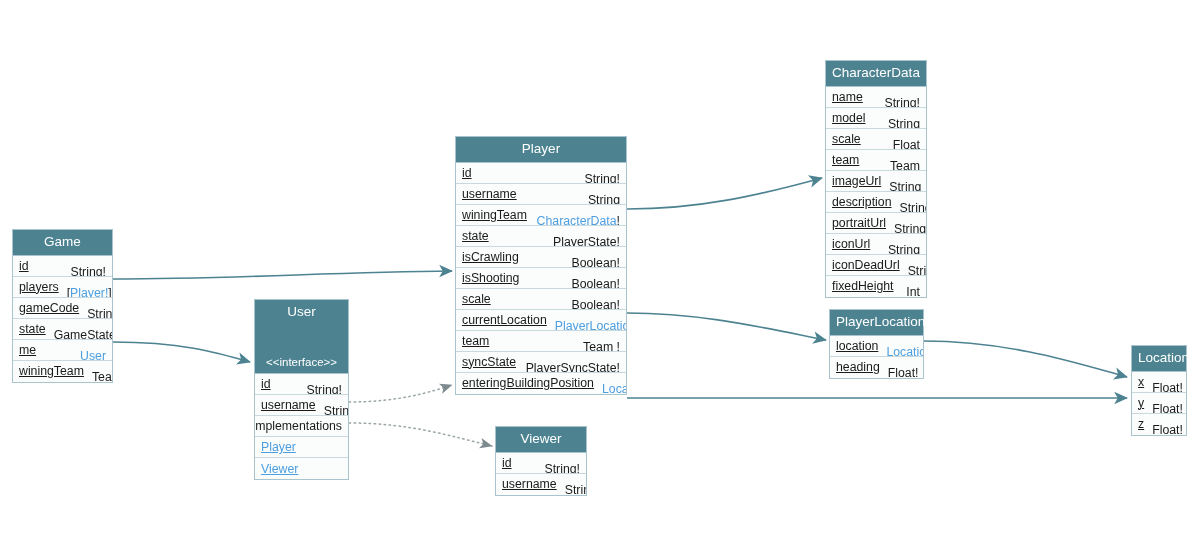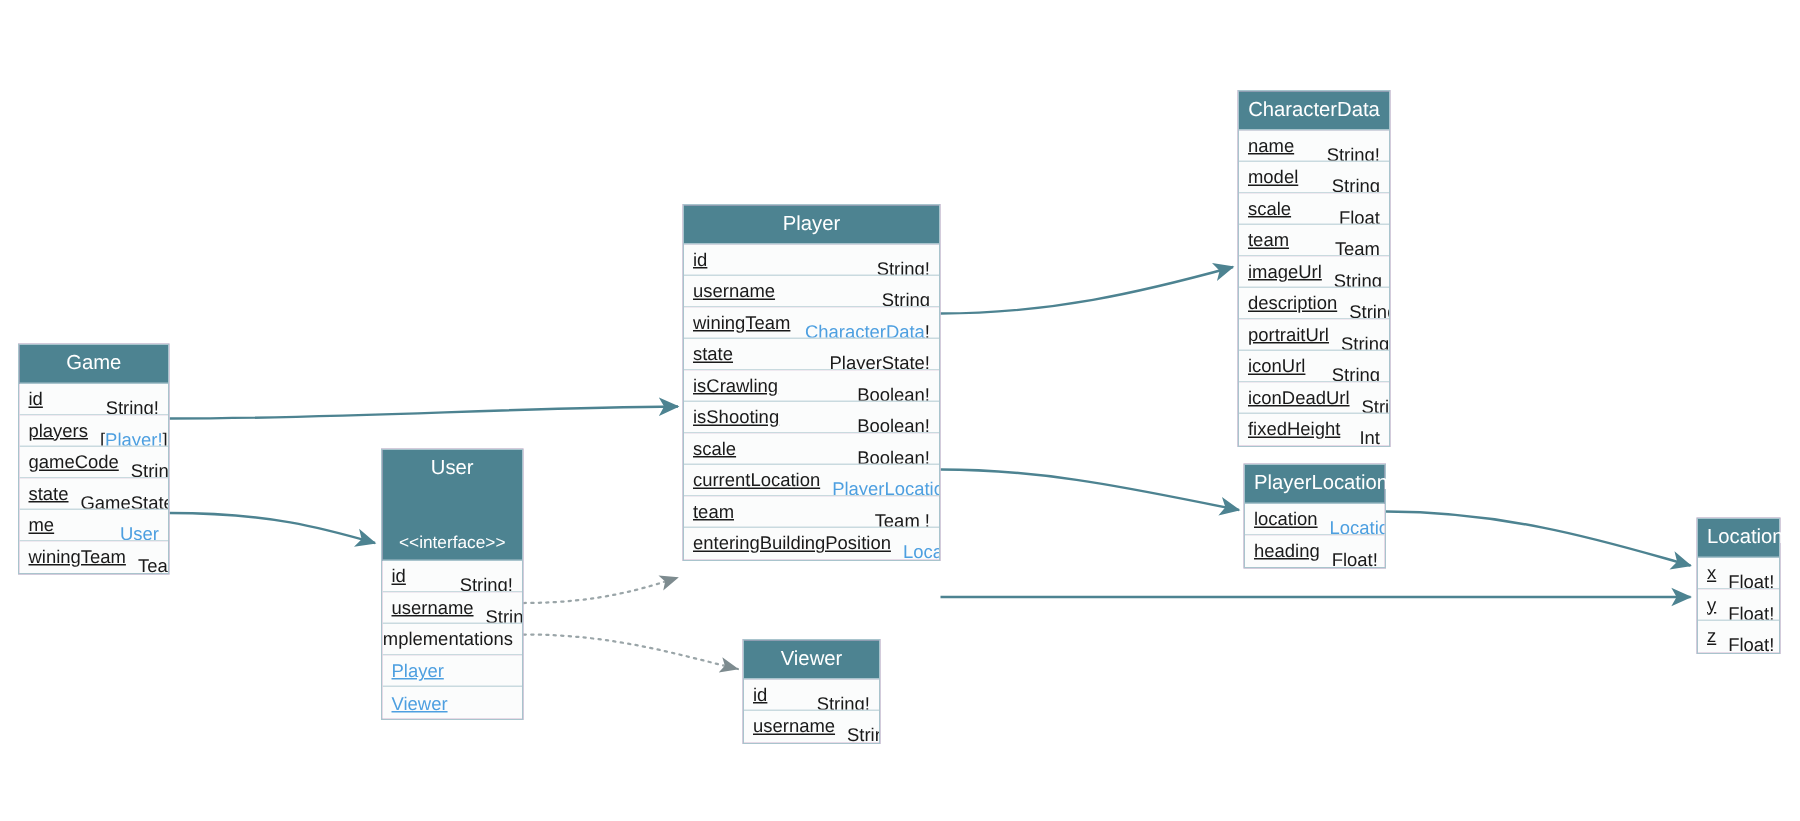--- a/index.html
+++ b/index.html
@@ -173,20 +173,24 @@
     </div>
     <div class="erow">
       <span class="fname">currentLocation</span>
       <span class="ftype"><span class="link">PlayerLocation</span></span>
     </div>
     <div class="erow">
       <span class="fname">team</span>
       <span class="ftype">Team !</span>
     </div>
     <div class="erow">
+      <span class="fname">syncState</span>
+      <span class="ftype">PlayerSyncState!</span>
+    </div>
+    <div class="erow">
       <span class="fname">enteringBuildingPosition</span>
       <span class="ftype link">Location</span>
     </div>
   </div>
 
   <div class="entity" style="left:495px;top:426px;width:92px;">
     <div class="ehead">
       <span>Viewer</span>
     </div>
     <div class="erow">

